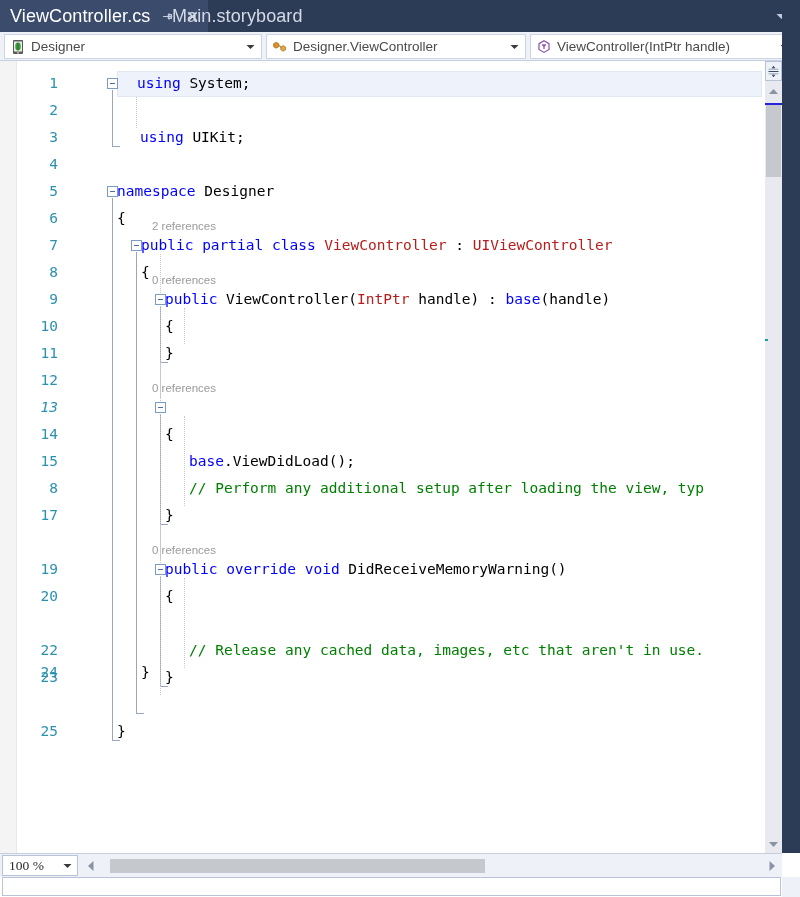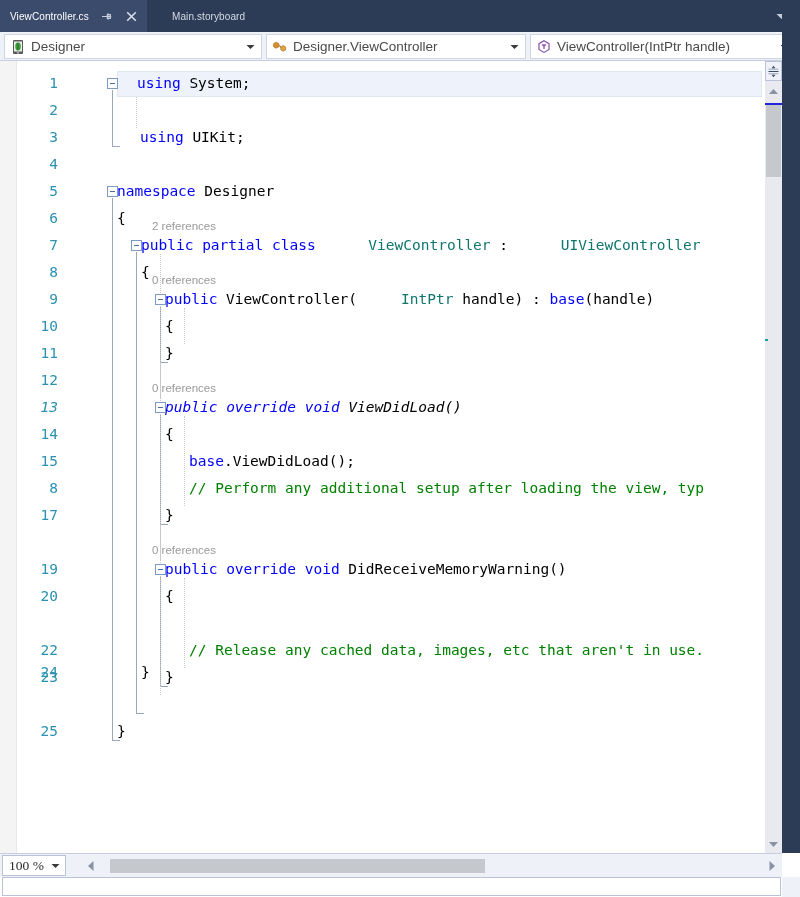--- a/index.html
+++ b/index.html
@@ -29,21 +29,21 @@
     background: #2d3c56;
     overflow: hidden;
   }
   .tab {
     position: absolute;
     top: 0;
     height: 32px;
     display: flex;
     align-items: center;
     box-sizing: border-box;
-    font-size: 10px;
+    font-size: 18px;
     white-space: nowrap;
   }
   .tab.active {
     left: 0;
     background: #3b4b6b;
     color: #ffffff;
     padding: 0 8px 0 10px;
   }
   .tab.active .tab-title { color: #ffffff; }
   .tab.inactive {
@@ -171,21 +171,21 @@
   .curline-hl {
     position: absolute;
     left: 117px; top: 0;
     height: 26px;
     background: #eef3fb;
     border: 1px solid #e1e8f4;
     box-sizing: border-box;
   }
   
   .kw  { color: #0000ff; }
-  .typ { color: #0f766e; margin-left: 44px; }
+  .typ { color: #b91c1c; }
   .cmt { color: #008000; }
   .pln { color: #000000; }
 
   
   .codelens {
     position: absolute;
     left: 152px;
     font-family: "Liberation Sans", sans-serif;
     font-size: 11.5px;
     color: #9a9a9a;
@@ -285,21 +285,21 @@
     position: absolute;
     left: 0; top: 853px;
     width: 782px; height: 24px;
     background: #eef1f7;
     border-top: 1px solid #c6cee0;
     box-sizing: border-box;
   }
   .zoom-combo {
     position: absolute;
     left: 2px; top: 1px;
-    width: 64px; height: 21px;
+    width: 76px; height: 21px;
     background: #ffffff;
     border: 1px solid #b9c2d6;
     box-sizing: border-box;
     display: flex;
     align-items: center;
     font-size: 13px;
     color: #2a2a2a;
   }
   .zoom-value {
     padding-left: 6px;
@@ -471,21 +471,21 @@
         <div class="line" style="top: 63px;"><span class="lnum">3</span><span class="ltext" style="left: 117px; margin-left: 23px;"><span class="kw">using</span><span class="pln"> UIKit;</span></span></div>
         <div class="line" style="top: 90px;"><span class="lnum">4</span><span class="ltext" style="left: 117px;"></span></div>
         <div class="line" style="top: 117px;"><span class="lnum">5</span><span class="ltext" style="left: 117px;"><span class="kw">namespace</span><span class="pln"> Designer</span></span></div>
         <div class="line" style="top: 144px;"><span class="lnum">6</span><span class="ltext" style="left: 117px;"><span class="pln">{</span></span></div>
         <div class="line" style="top: 171px;"><span class="lnum">7</span><span class="ltext" style="left: 141px;"><span class="kw">public</span><span class="pln"> </span><span class="kw">partial</span><span class="pln"> </span><span class="kw">class</span><span class="pln"> </span><span class="typ">ViewController</span><span class="pln"> : </span><span class="typ">UIViewController</span></span></div>
         <div class="line" style="top: 198px;"><span class="lnum">8</span><span class="ltext" style="left: 141px;"><span class="pln">{</span></span></div>
         <div class="line" style="top: 225px;"><span class="lnum">9</span><span class="ltext" style="left: 165px;"><span class="kw">public</span><span class="pln"> ViewController(</span><span class="typ">IntPtr</span><span class="pln"> handle) : </span><span class="kw">base</span><span class="pln">(handle)</span></span></div>
         <div class="line" style="top: 252px;"><span class="lnum">10</span><span class="ltext" style="left: 165px;"><span class="pln">{</span></span></div>
         <div class="line" style="top: 279px;"><span class="lnum">11</span><span class="ltext" style="left: 165px;"><span class="pln">}</span></span></div>
         <div class="line" style="top: 306px;"><span class="lnum">12</span><span class="ltext" style="left: 117px;"></span></div>
-        <div class="line" style="top: 333px; font-style: italic;"><span class="lnum">13</span><span class="ltext" style="left: 165px;"><span class="kw">public</span><span class="pln"> </span><span class="kw">override</span><span class="pln"> </span><span class="kw">void</span><span class="pln"> ViewDidLoad()</span></span></div>
+        <div class="line" style="top: 333px; font-style: italic;"><span class="lnum">13</span></div>
         <div class="line" style="top: 360px;"><span class="lnum">14</span><span class="ltext" style="left: 165px;"><span class="pln">{</span></span></div>
         <div class="line" style="top: 387px;"><span class="lnum">15</span><span class="ltext" style="left: 189px;"><span class="kw">base</span><span class="pln">.ViewDidLoad();</span></span></div>
         <div class="line" style="top: 414px;"><span class="lnum">8</span><span class="ltext" style="left: 189px;"><span class="cmt">// Perform any additional setup after loading the view, typ</span></span></div>
         <div class="line" style="top: 441px;"><span class="lnum">17</span><span class="ltext" style="left: 165px;"><span class="pln">}</span></span></div>
         <div class="line" style="top: 495px;"><span class="lnum">19</span><span class="ltext" style="left: 165px;"><span class="kw">public</span><span class="pln"> </span><span class="kw">override</span><span class="pln"> </span><span class="kw">void</span><span class="pln"> DidReceiveMemoryWarning()</span></span></div>
         <div class="line" style="top: 522px;"><span class="lnum">20</span><span class="ltext" style="left: 165px;"><span class="pln">{</span></span></div>
         <div class="line" style="top: 576px;"><span class="lnum">22</span><span class="ltext" style="left: 189px;"><span class="cmt">// Release any cached data, images, etc that aren't in use.</span></span></div>
         <div class="line" style="top: 603px;"><span class="lnum">23</span><span class="ltext" style="left: 165px;"><span class="pln">}</span></span></div>
         <div class="line" style="top: 598px;"><span class="lnum">24</span><span class="ltext" style="left: 141px;"><span class="pln">}</span></span></div>
         <div class="line" style="top: 657px;"><span class="lnum">25</span><span class="ltext" style="left: 117px;"><span class="pln">}</span></span></div>

